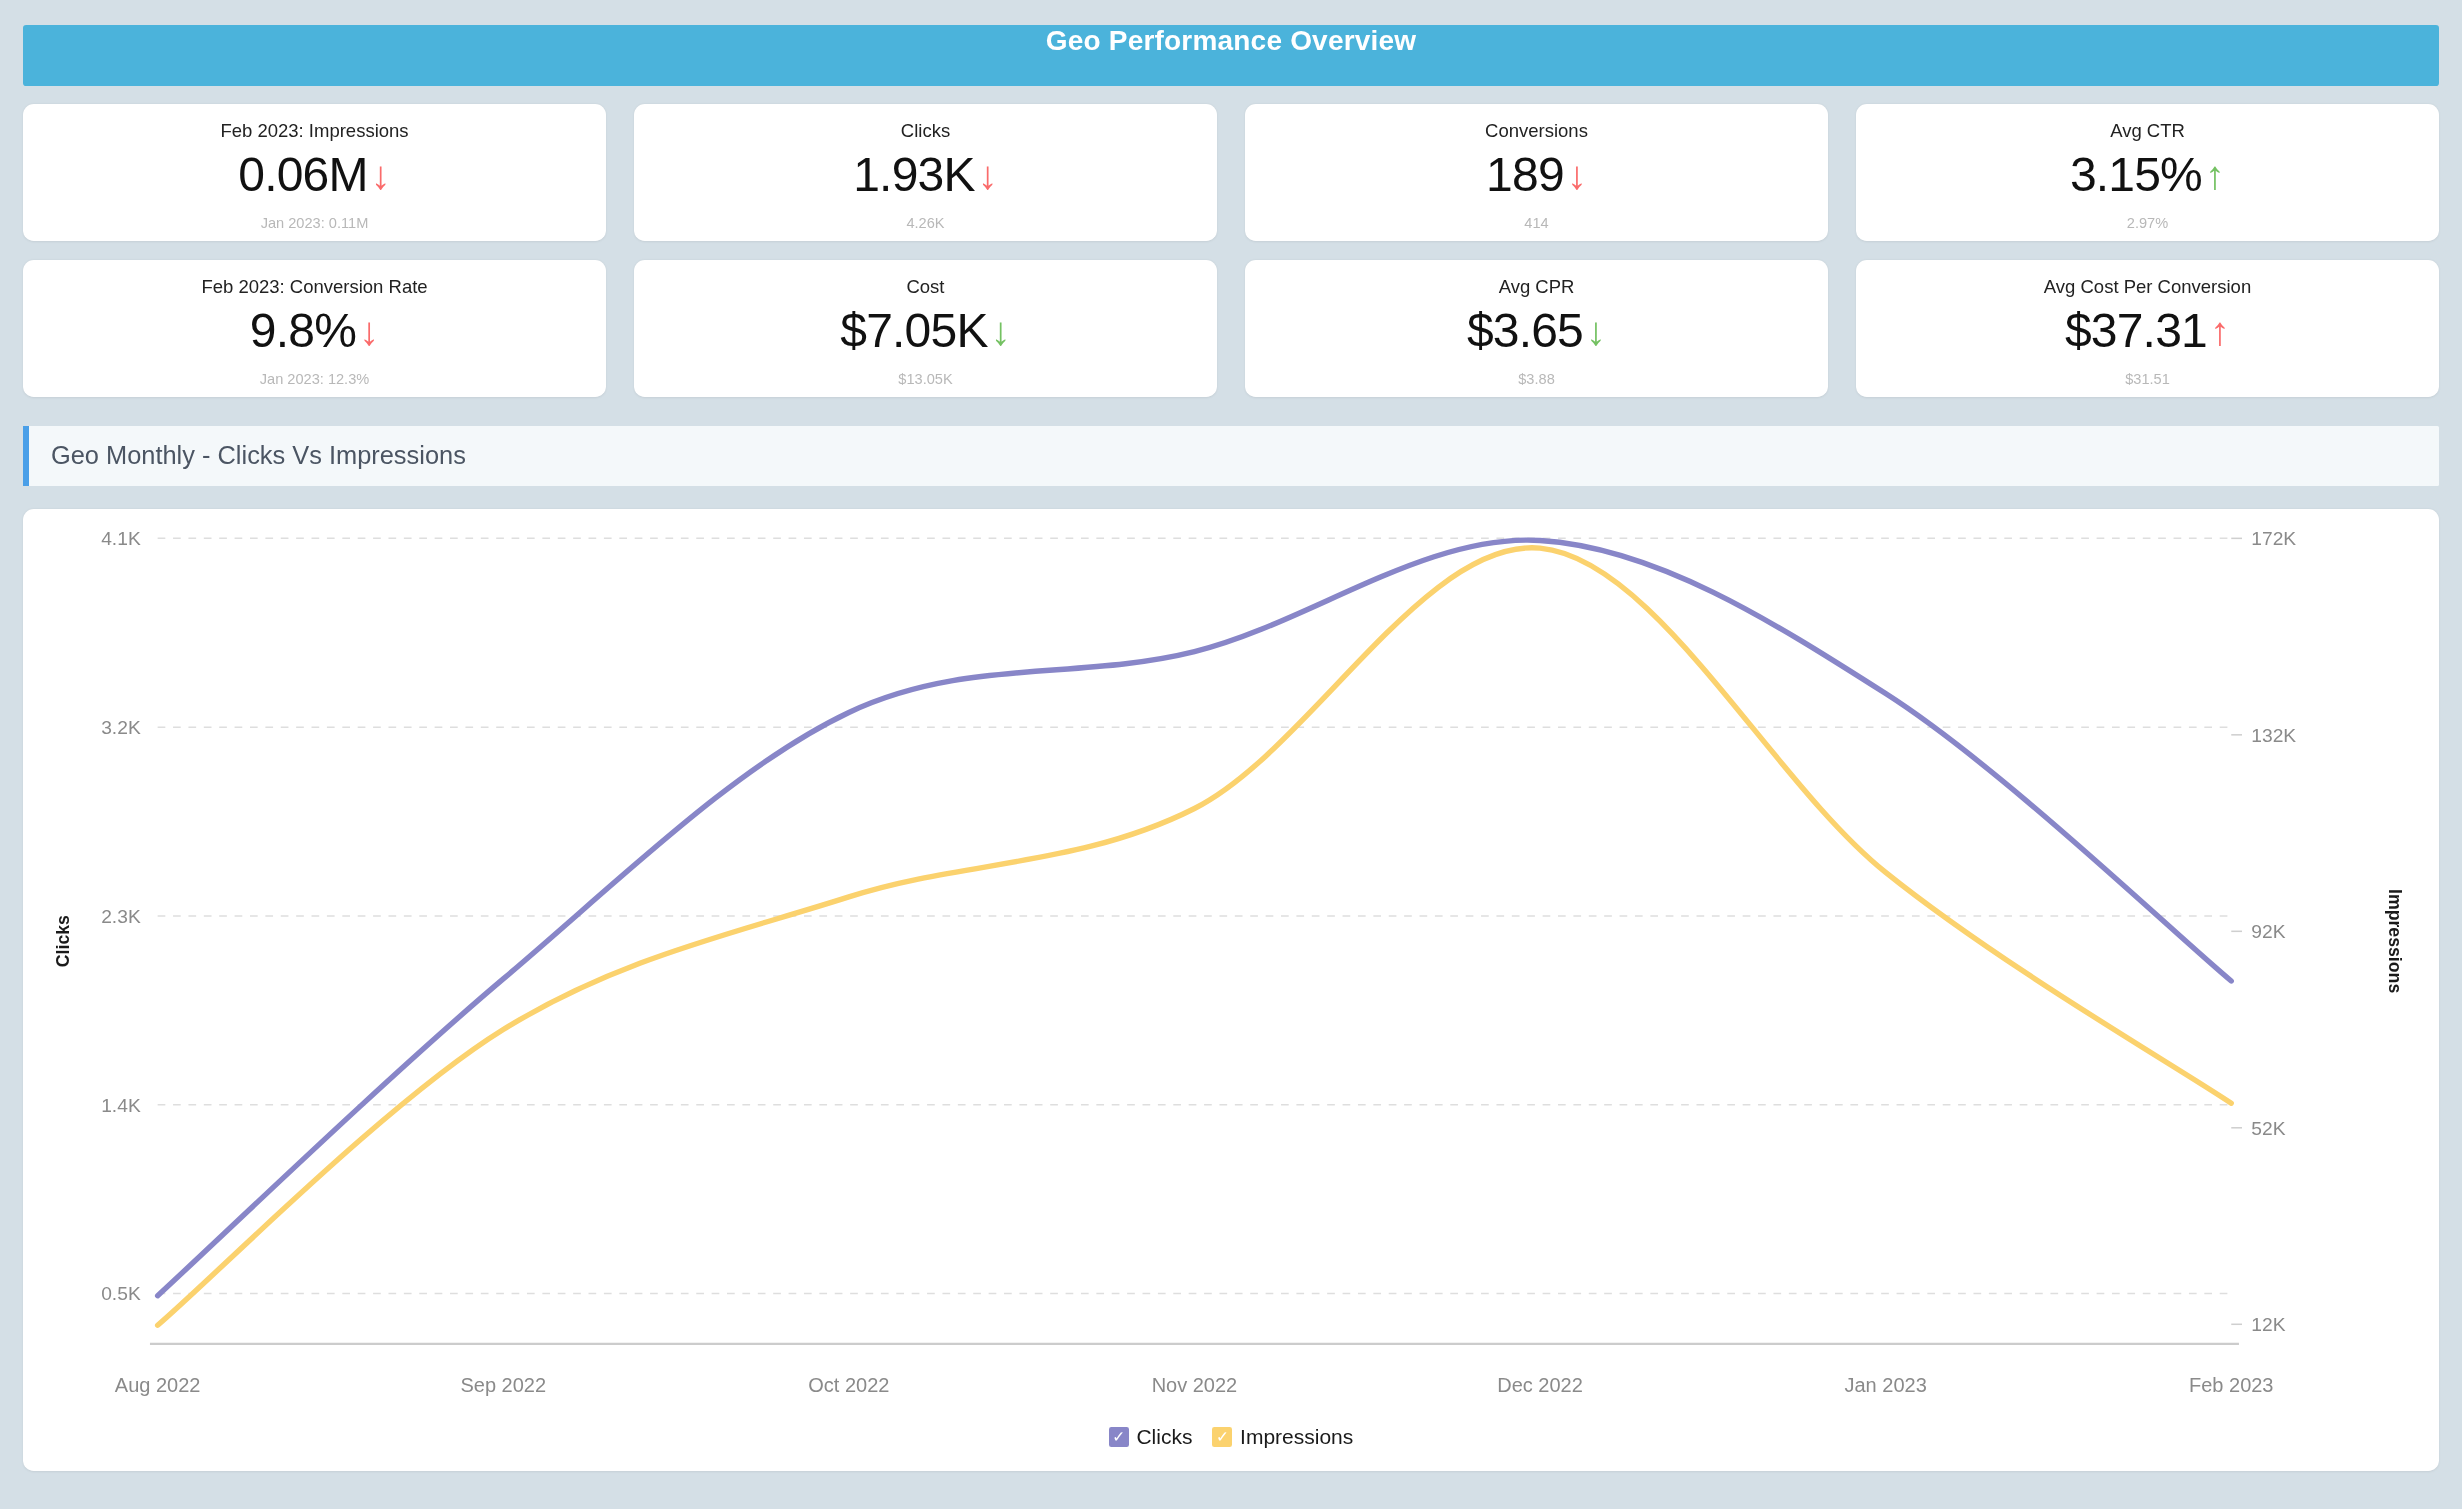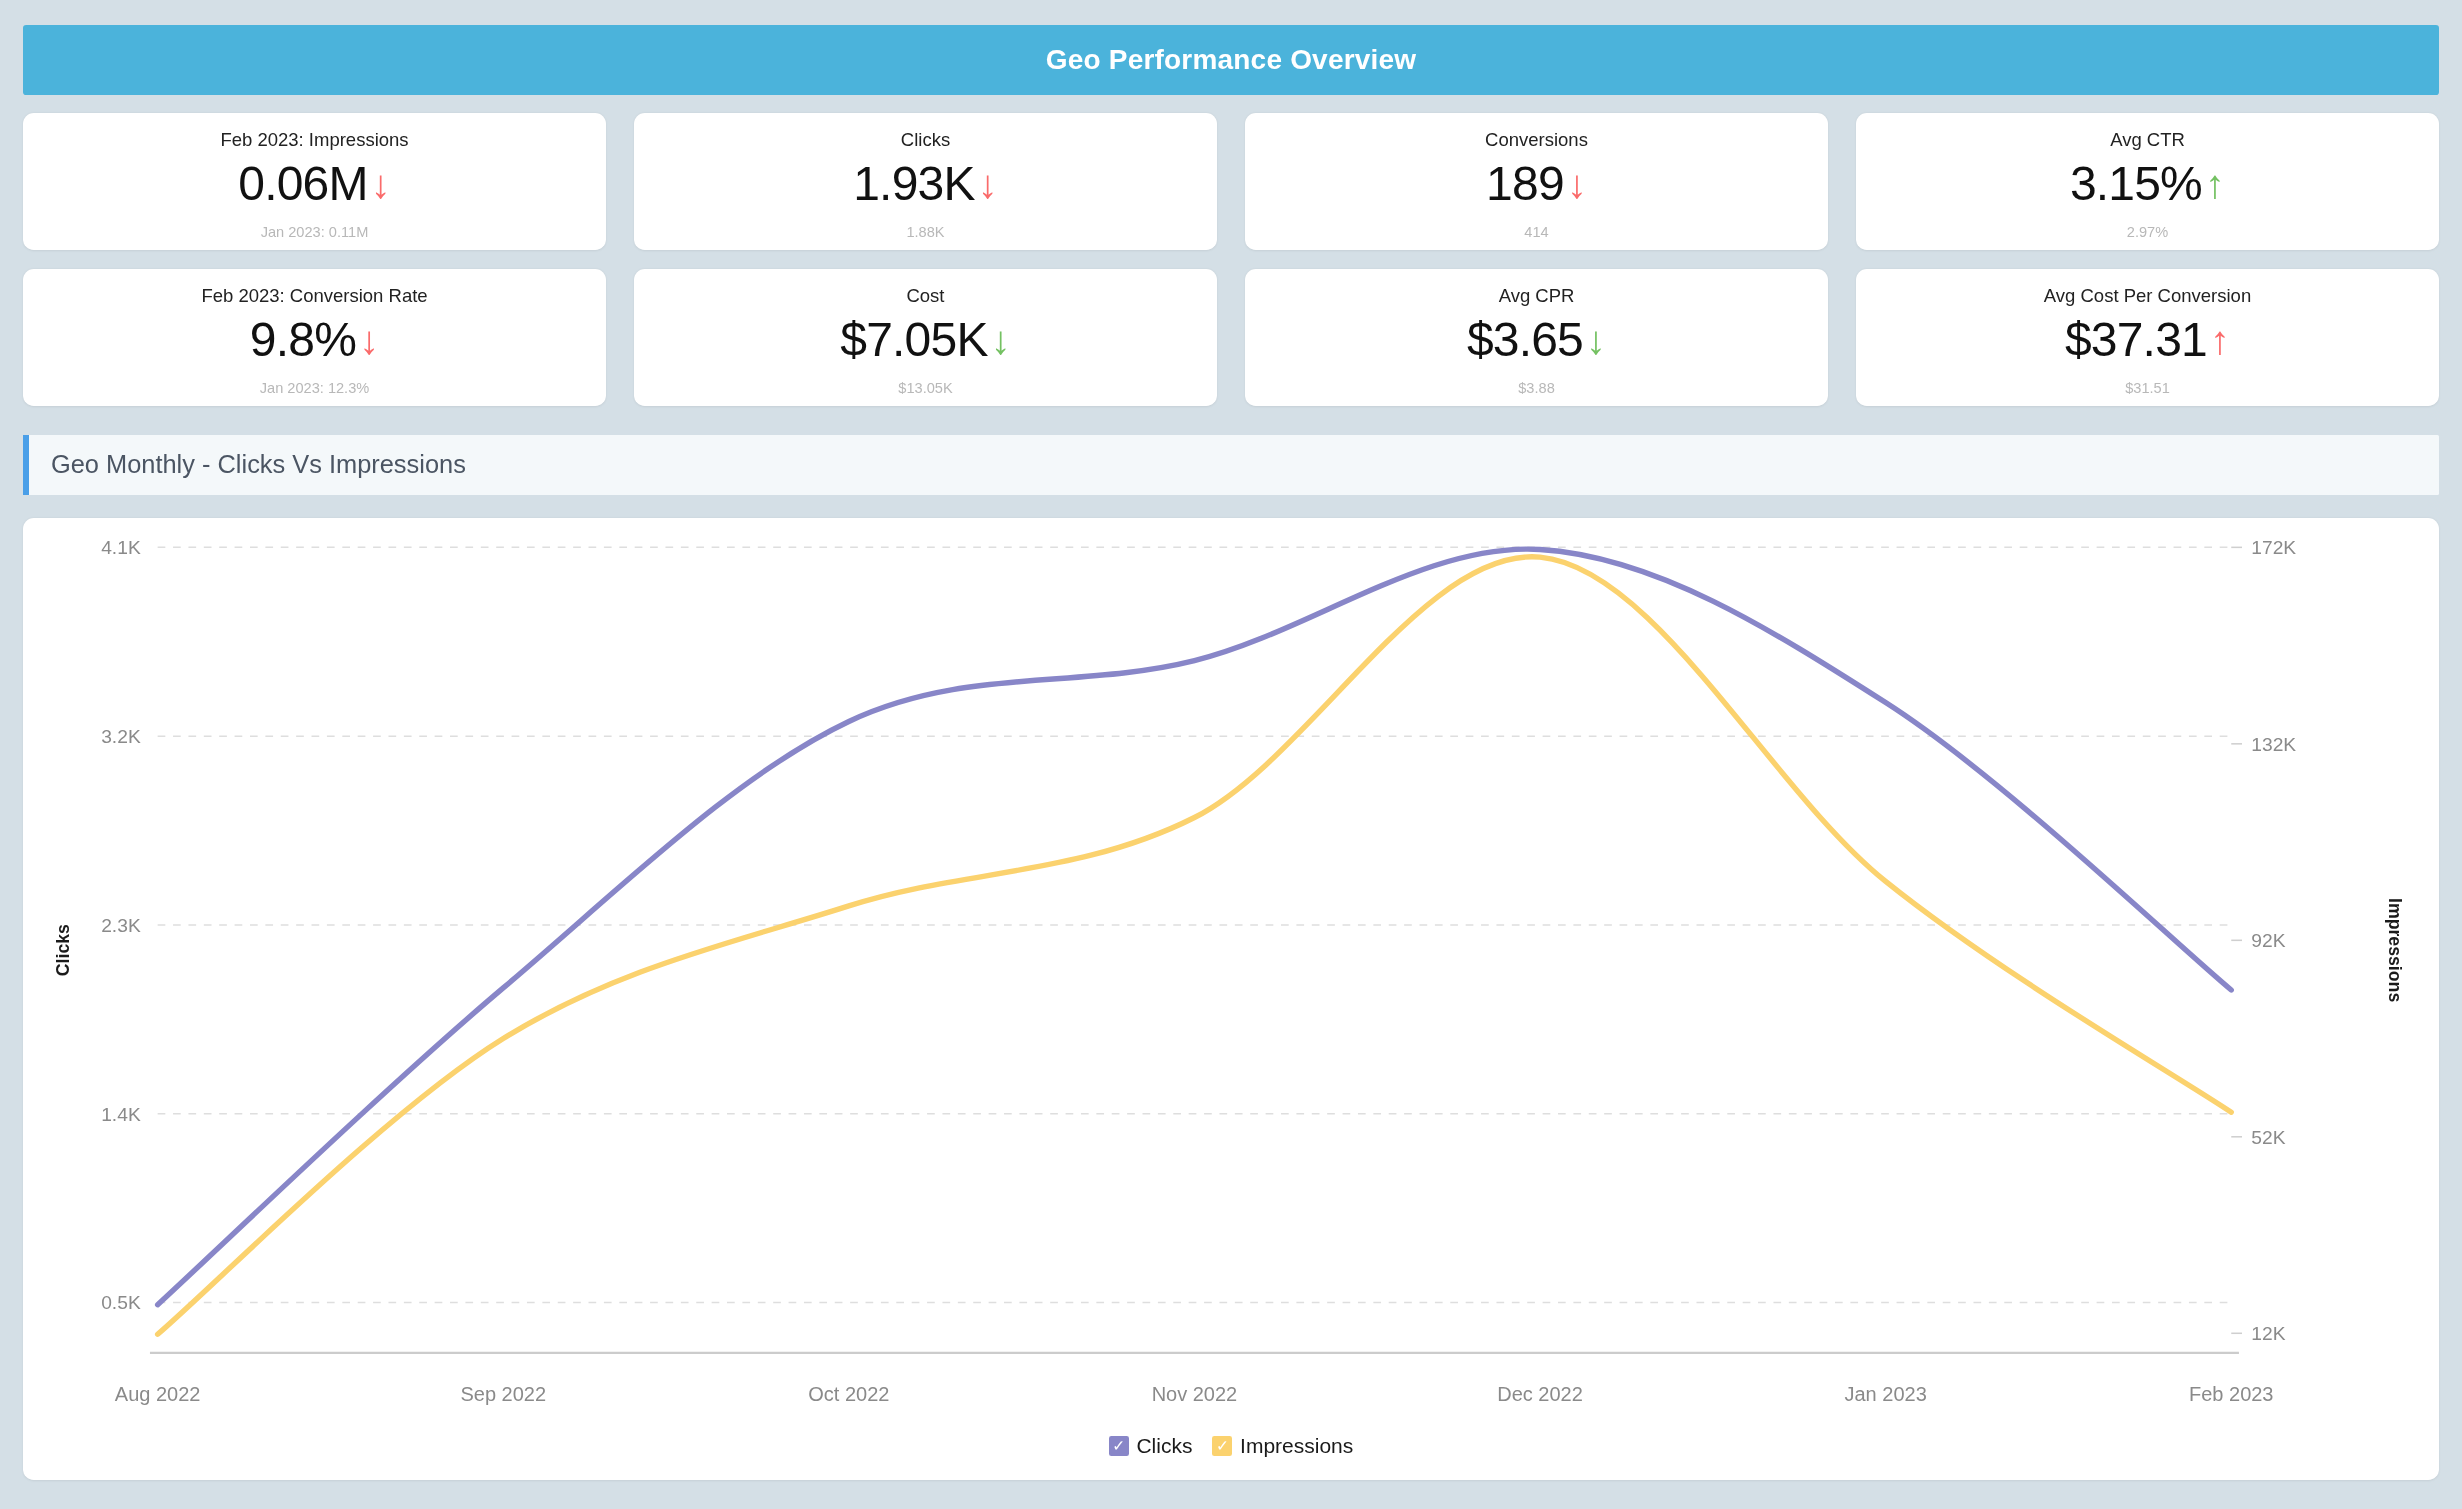--- a/index.html
+++ b/index.html
@@ -16,25 +16,25 @@
     width: 2462px;
     height: 1510px;
     background: #d4dfe6;
     padding: 0;
     position: relative;
   }
 
   
   .header-bar {
     margin: 24.6px 23px 0 23px;
-    height: 70px;
+    height: 61px;
     background: #4bb3db;
     border-radius: 3.1px;
     display: flex;
-    align-items: center;
+    align-items: flex-start;
     justify-content: center;
   }
   .header-title {
     color: #ffffff;
     font-size: 28px;
     font-weight: bold;
     letter-spacing: 0.2px;
   }
 
   
@@ -199,21 +199,21 @@
       </div>
       <div class="kpi-sub">Jan 2023: 0.11M</div>
     </div>
 
     <div class="kpi-card">
       <div class="kpi-label">Clicks</div>
       <div class="kpi-value-row">
         <span class="kpi-value">1.93K</span>
         <span class="kpi-arrow down-bad" style="color: rgb(250, 107, 107);">↓</span>
       </div>
-      <div class="kpi-sub">1.88K</div>
+      <div class="kpi-sub">4.26K</div>
     </div>
 
     <div class="kpi-card">
       <div class="kpi-label">Conversions</div>
       <div class="kpi-value-row">
         <span class="kpi-value">189</span>
         <span class="kpi-arrow down-bad" style="color: rgb(250, 107, 107);">↓</span>
       </div>
       <div class="kpi-sub">414</div>
     </div>

